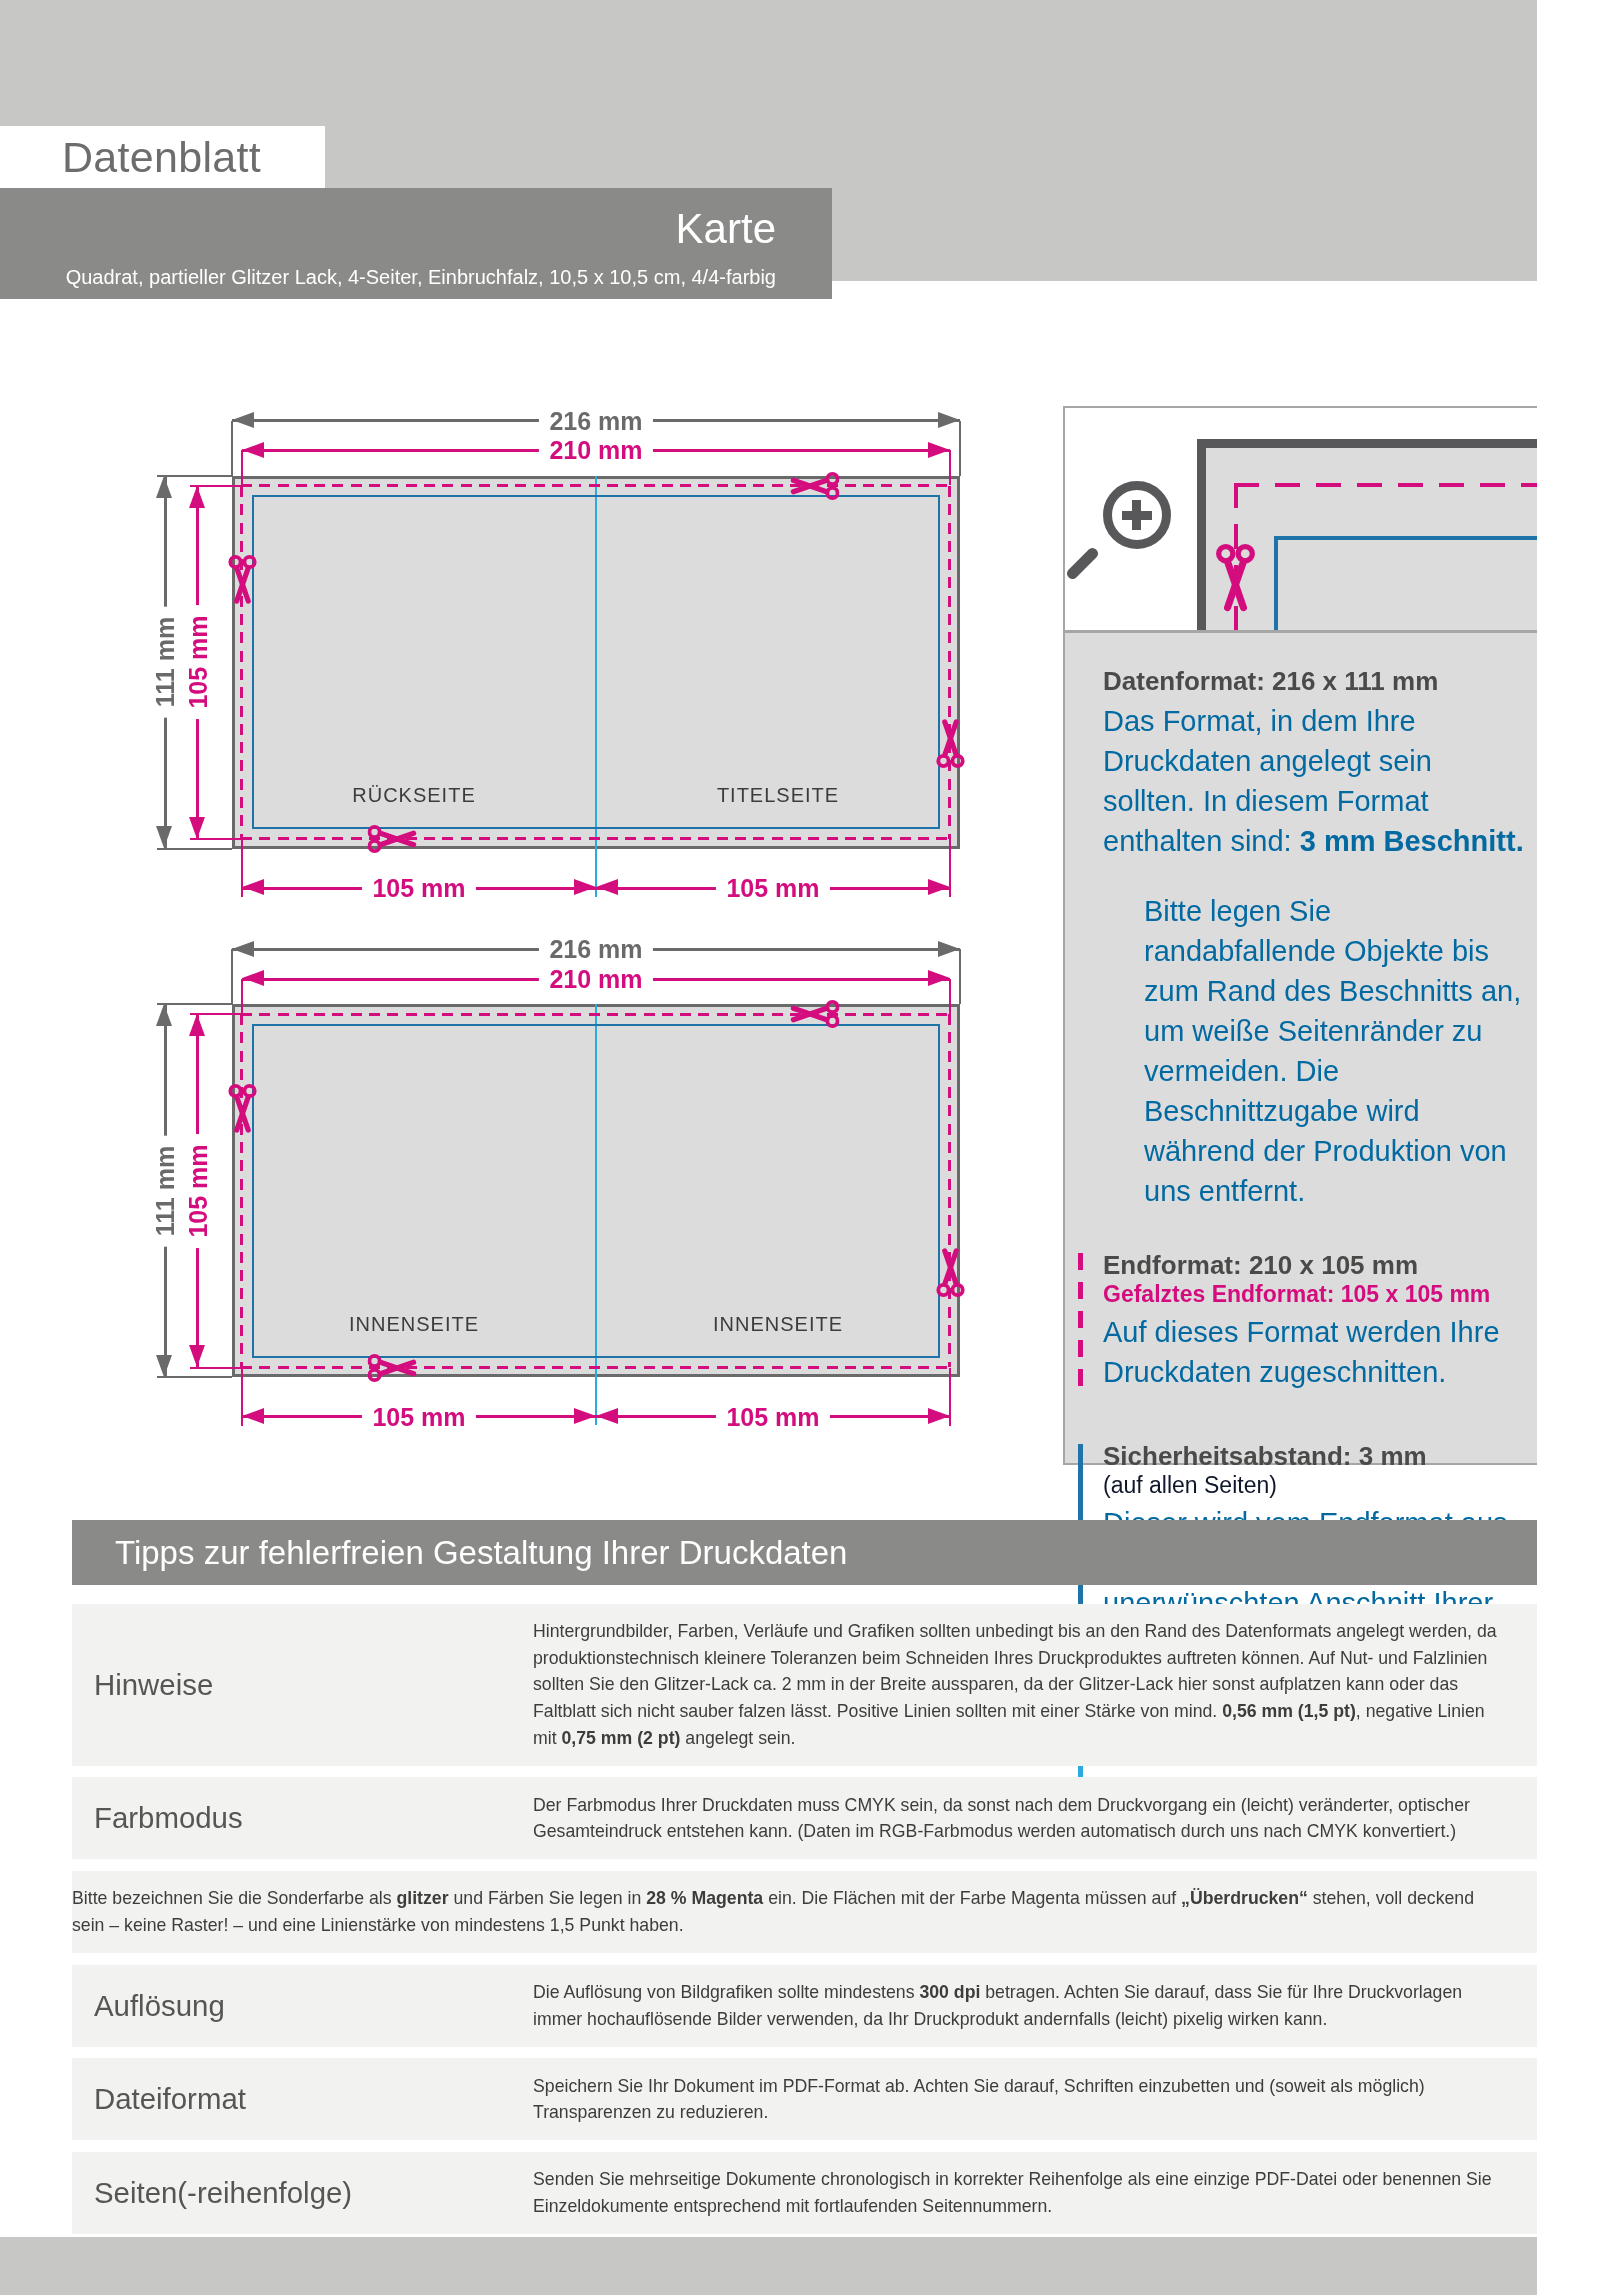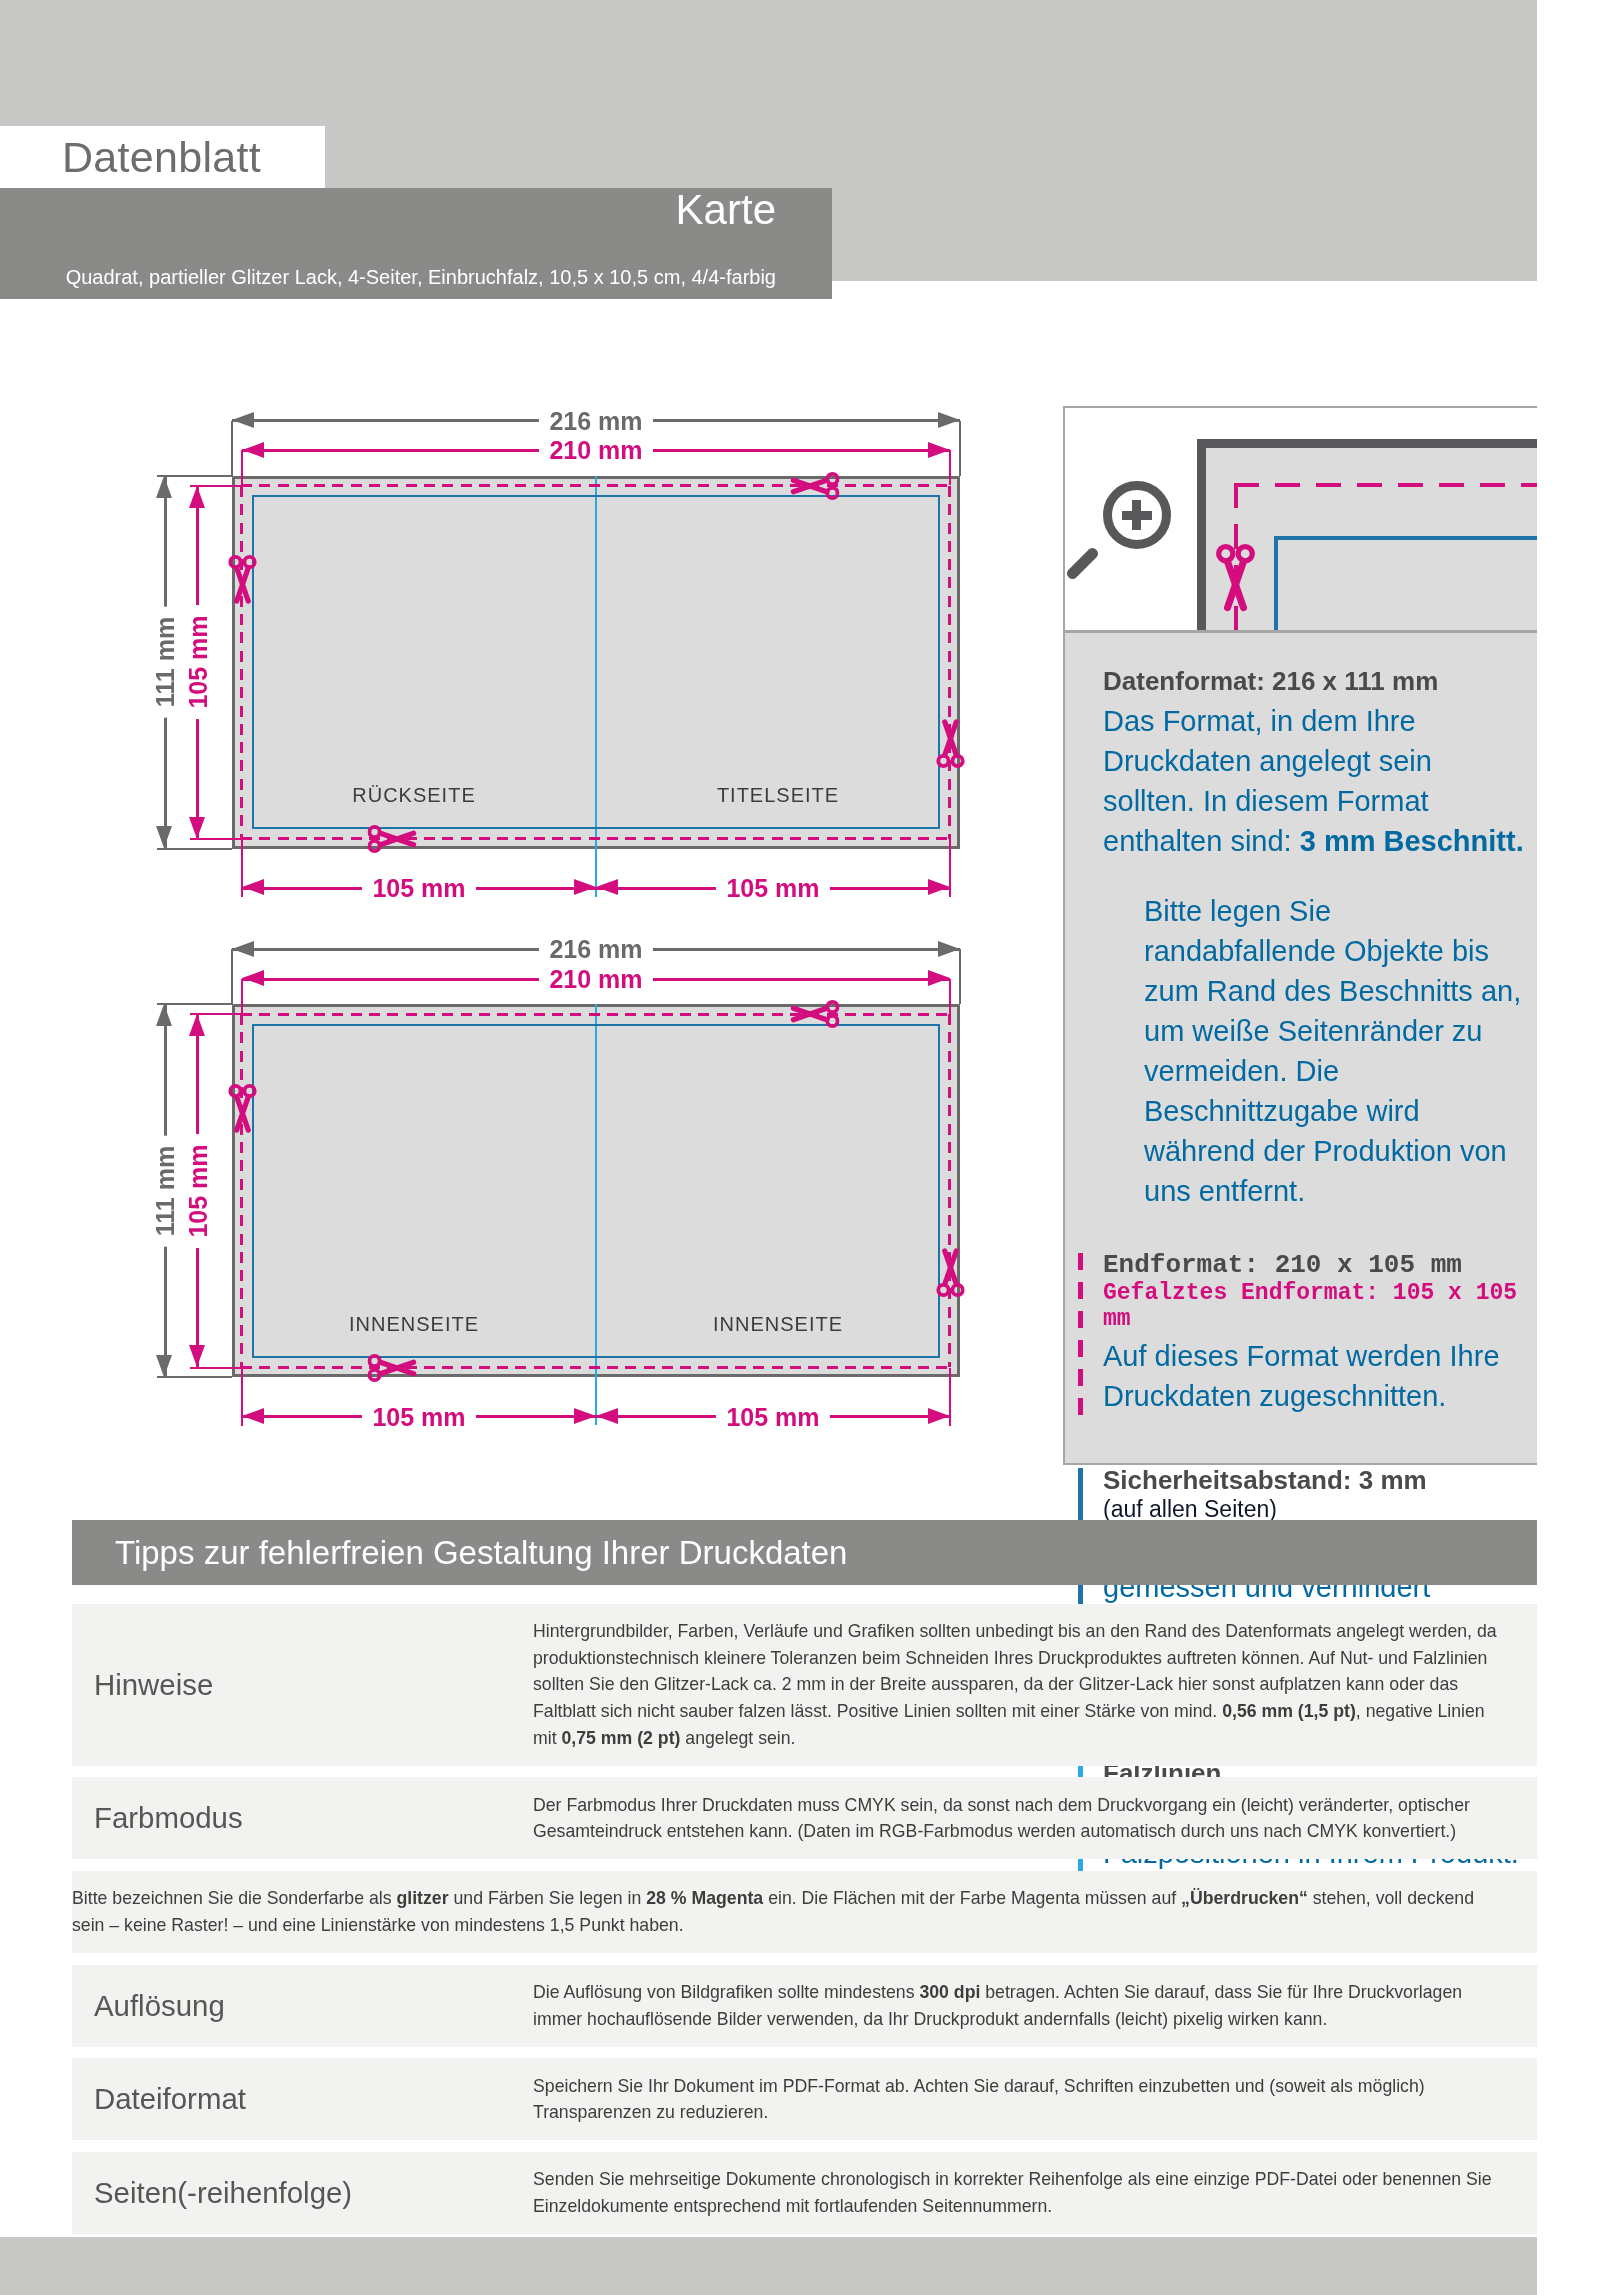--- a/index.html
+++ b/index.html
@@ -3,21 +3,21 @@
 <meta charset="utf-8">
 <style>
   html,body{margin:0;padding:0;background:#ffffff;}
   body{font-family:"Liberation Sans","DejaVu Sans",sans-serif;}
   #page{position:relative;width:1537px;height:2295px;background:#ffffff;overflow:hidden;}
   .abs{position:absolute;}
   
   #top-bg{left:0;top:0;width:1623px;height:281px;background:#c7c7c6;}
   #datenblatt-box{left:0;top:126px;width:325px;height:62px;background:#ffffff;display:flex;align-items:center;}
   #datenblatt-box span{margin-left:62px;font-size:43px;color:#6d6d6d;letter-spacing:0.3px;}
-  #karte-band{left:0;top:188px;width:832px;height:111px;background:#8a8a89;display:flex;flex-direction:column;align-items:flex-end;justify-content:space-between;padding:0 56px 10.5px 59px;box-sizing:border-box;}
+  #karte-band{left:0;top:188px;width:832px;height:111px;background:#8a8a89;display:flex;flex-direction:column;align-items:flex-end;justify-content:flex-end;padding:0 56px 10.5px 59px;box-sizing:border-box;}
   #karte-band .karte{font-size:42px;color:#ffffff;line-height:1.05;}
   #karte-band .subtitle{font-size:20px;color:#ffffff;margin-top:14.4px;white-space:nowrap;}
   
   .dim-label{position:absolute;transform:translate(-50%,-50%);background:#ffffff;padding:0 10.5px;font-size:25px;font-weight:600;white-space:nowrap;}
   .dim-label.vert{transform:translate(-50%,-50%) rotate(-90deg);}
   .panel-label{position:absolute;transform:translate(-50%,-50%);font-size:20px;color:#3c3c3b;letter-spacing:1px;}
   .scissors{position:absolute;}
   
   #legend-box{left:1063px;top:406px;width:494px;height:226px;background:#ffffff;border:2.6px solid #a6a6a6;box-sizing:border-box;overflow:hidden;}
   .mag-circle{position:absolute;left:38px;top:73px;width:68px;height:68px;border:9.8px solid #58585a;border-radius:50%;box-sizing:border-box;}
@@ -33,21 +33,21 @@
   .ill-blue-v{position:absolute;left:209px;top:128px;width:3.9px;bottom:0;background:#1e73a8;}
   #info-panel{left:1063px;top:631px;width:494px;height:834px;background:#dcdcdc;border:2px solid #a6a6a6;box-sizing:border-box;padding:33px 27.5px 0 38px;}
   #info-panel h3{margin:0;font-size:26px;color:#4a4a49;font-weight:700;}
   #info-panel h4{margin:0;font-size:23px;font-weight:700;}
   #info-panel p{margin:3.9px 0 0 0;font-size:29px;line-height:1.38;color:#0369a1;}
   .sect{position:relative;}
   .sect .bar{position:absolute;left:-25px;top:2.6px;bottom:1.3px;width:4.6px;}
   .bar.dashed-mag{background:repeating-linear-gradient(180deg,#d40d7e 0 17px,transparent 17px 29px);}
   .bar.solid-blue{background:#1e73a8;}
   .bar.solid-cyan{background:#29abe2;}
-  .mag-text{color:#d40d7e;font-family:Liberation Mono, monospace;}
+  .mag-text{color:#d40d7e;}
   .blue-text{color:#0f172a;}
   .cyan-text{color:#29abe2;}
   
   #tips-band{left:72px;top:1520px;width:1479px;height:65px;background:#8a8a89;display:flex;align-items:center;}
   #tips-band span{margin-left:43px;font-size:33px;color:#ffffff;}
   #tips-rows{left:72px;top:1604px;width:1479px;}
   .tip-row{position:relative;background:#f2f2f1;margin-bottom:11.8px;display:flex;align-items:center;}
   .tip-label{flex:0 0 461px;padding-left:22px;box-sizing:border-box;font-size:29.4px;color:#565655;}
   .tip-body{flex:1;padding:14.4px 52px 14.4px 0;font-size:17.7px;line-height:1.5;color:#3d3d3b;}
   .tip-body b{font-weight:700;}

